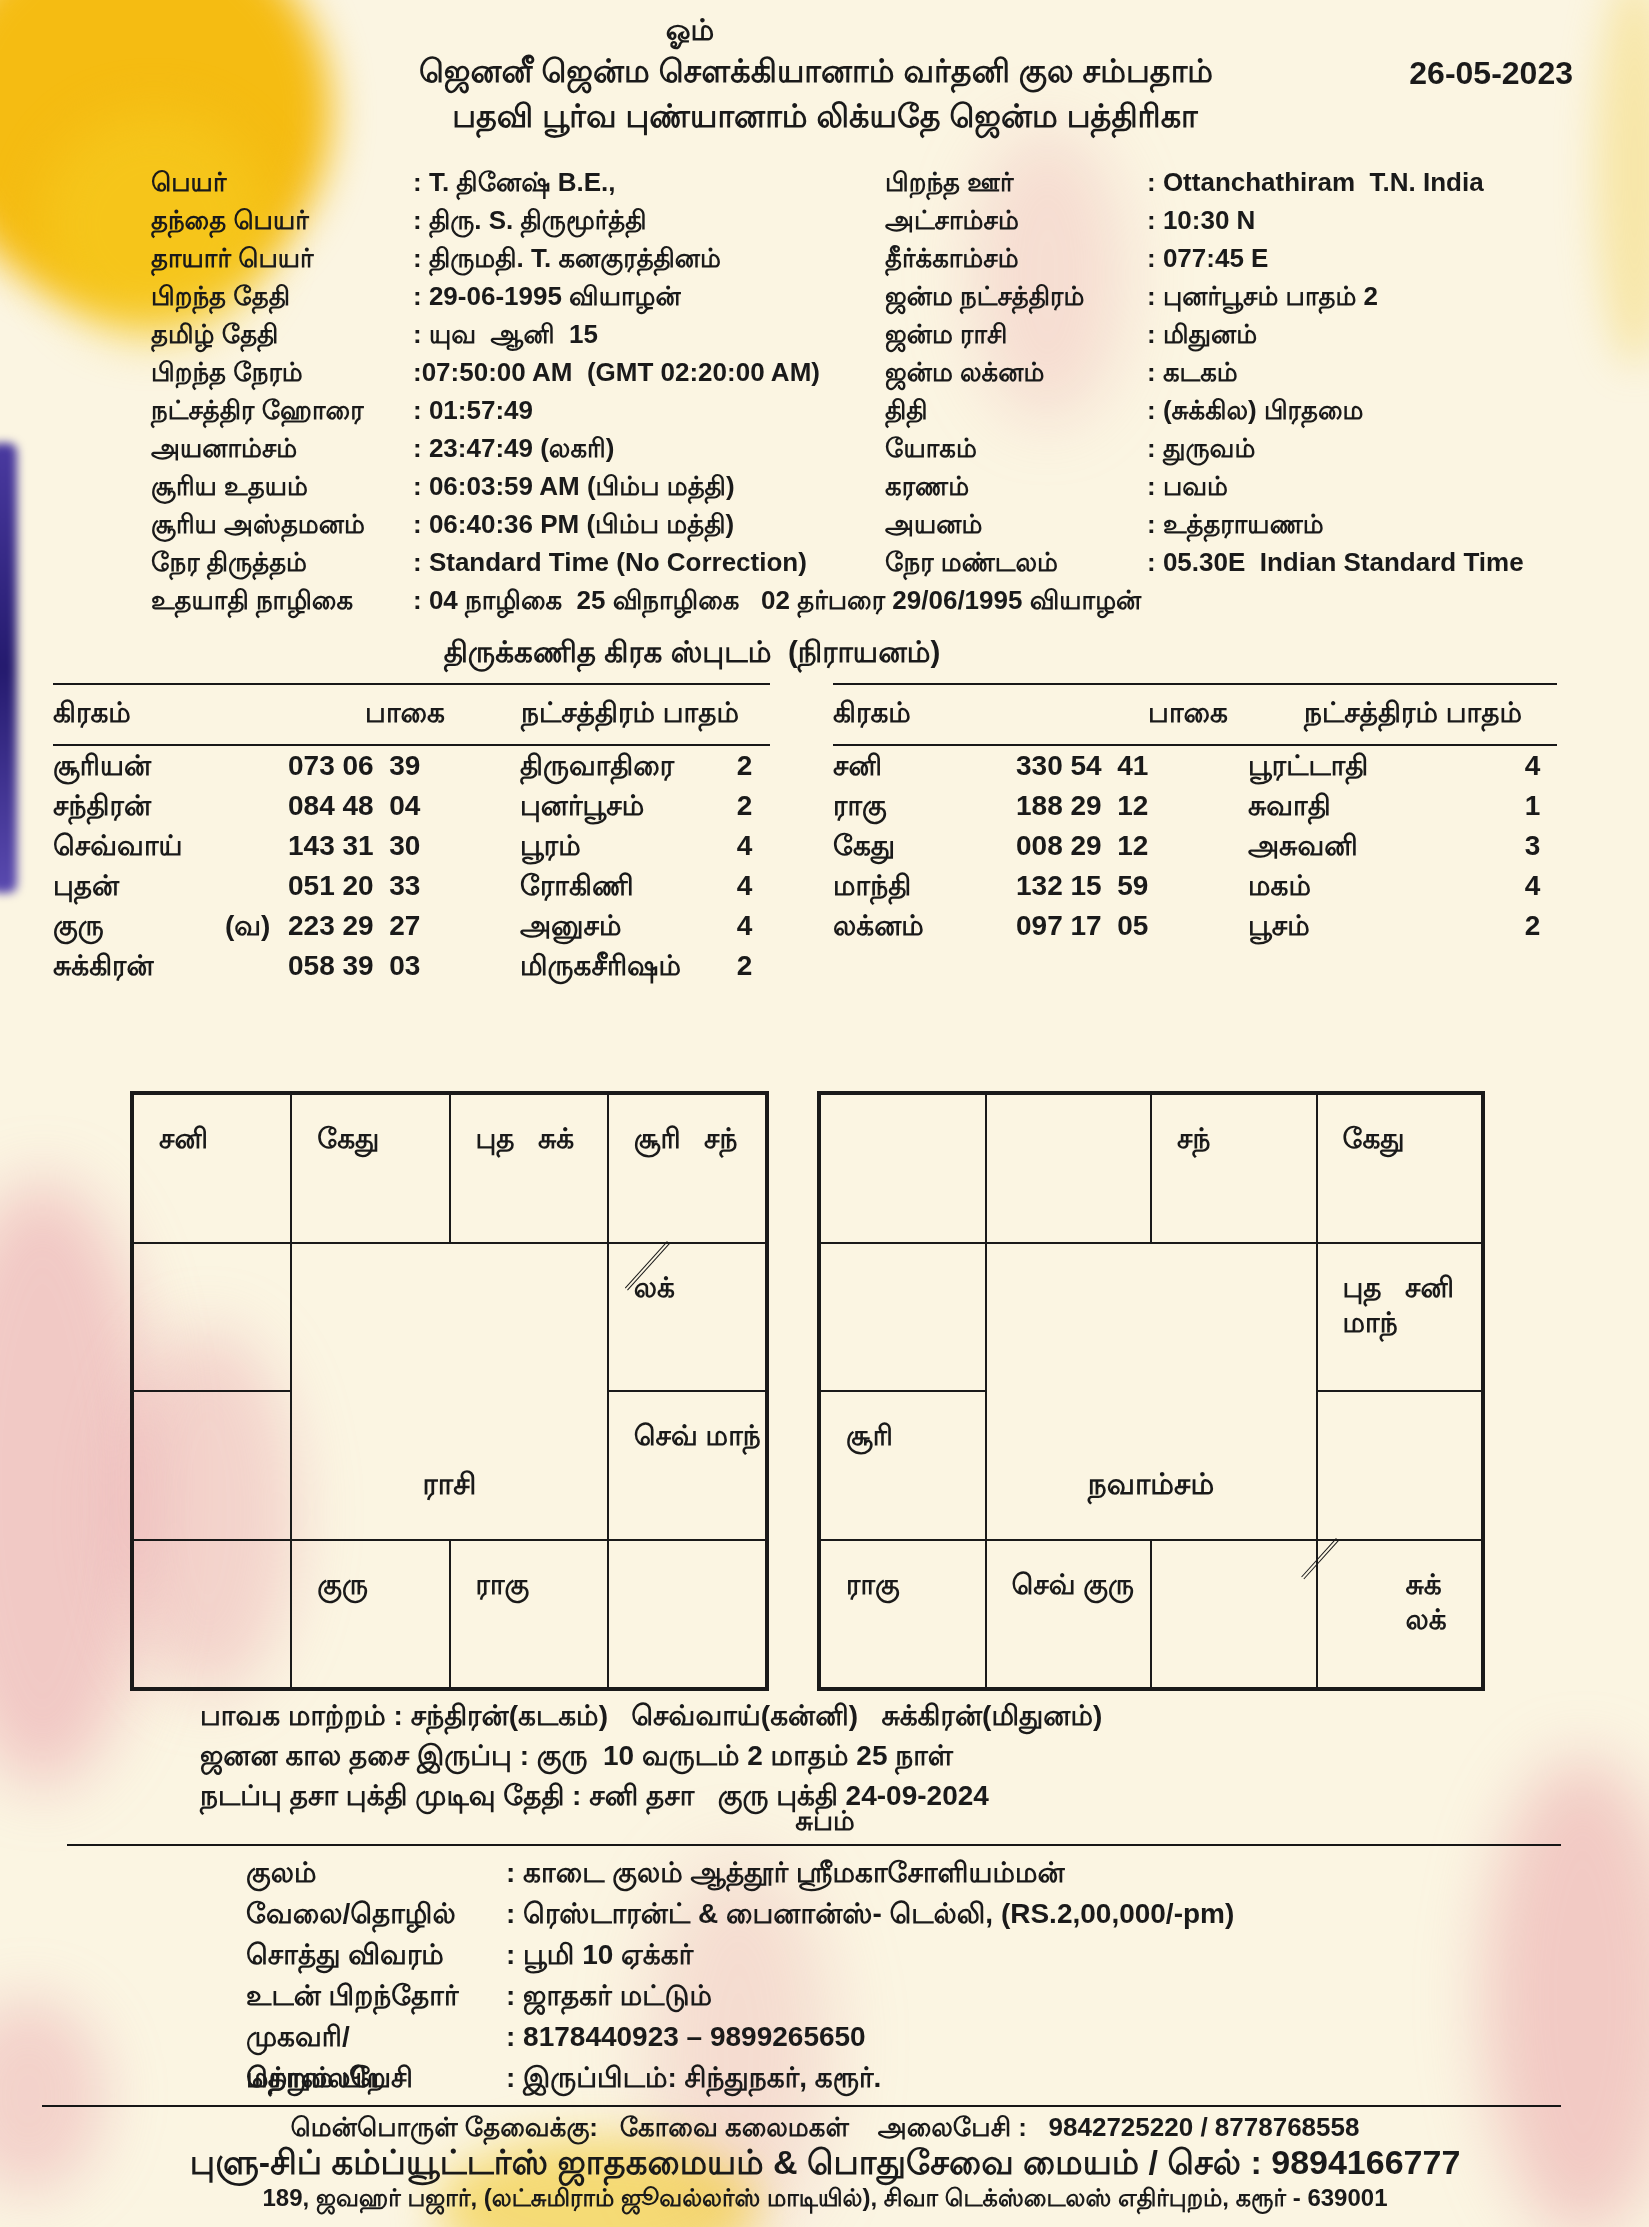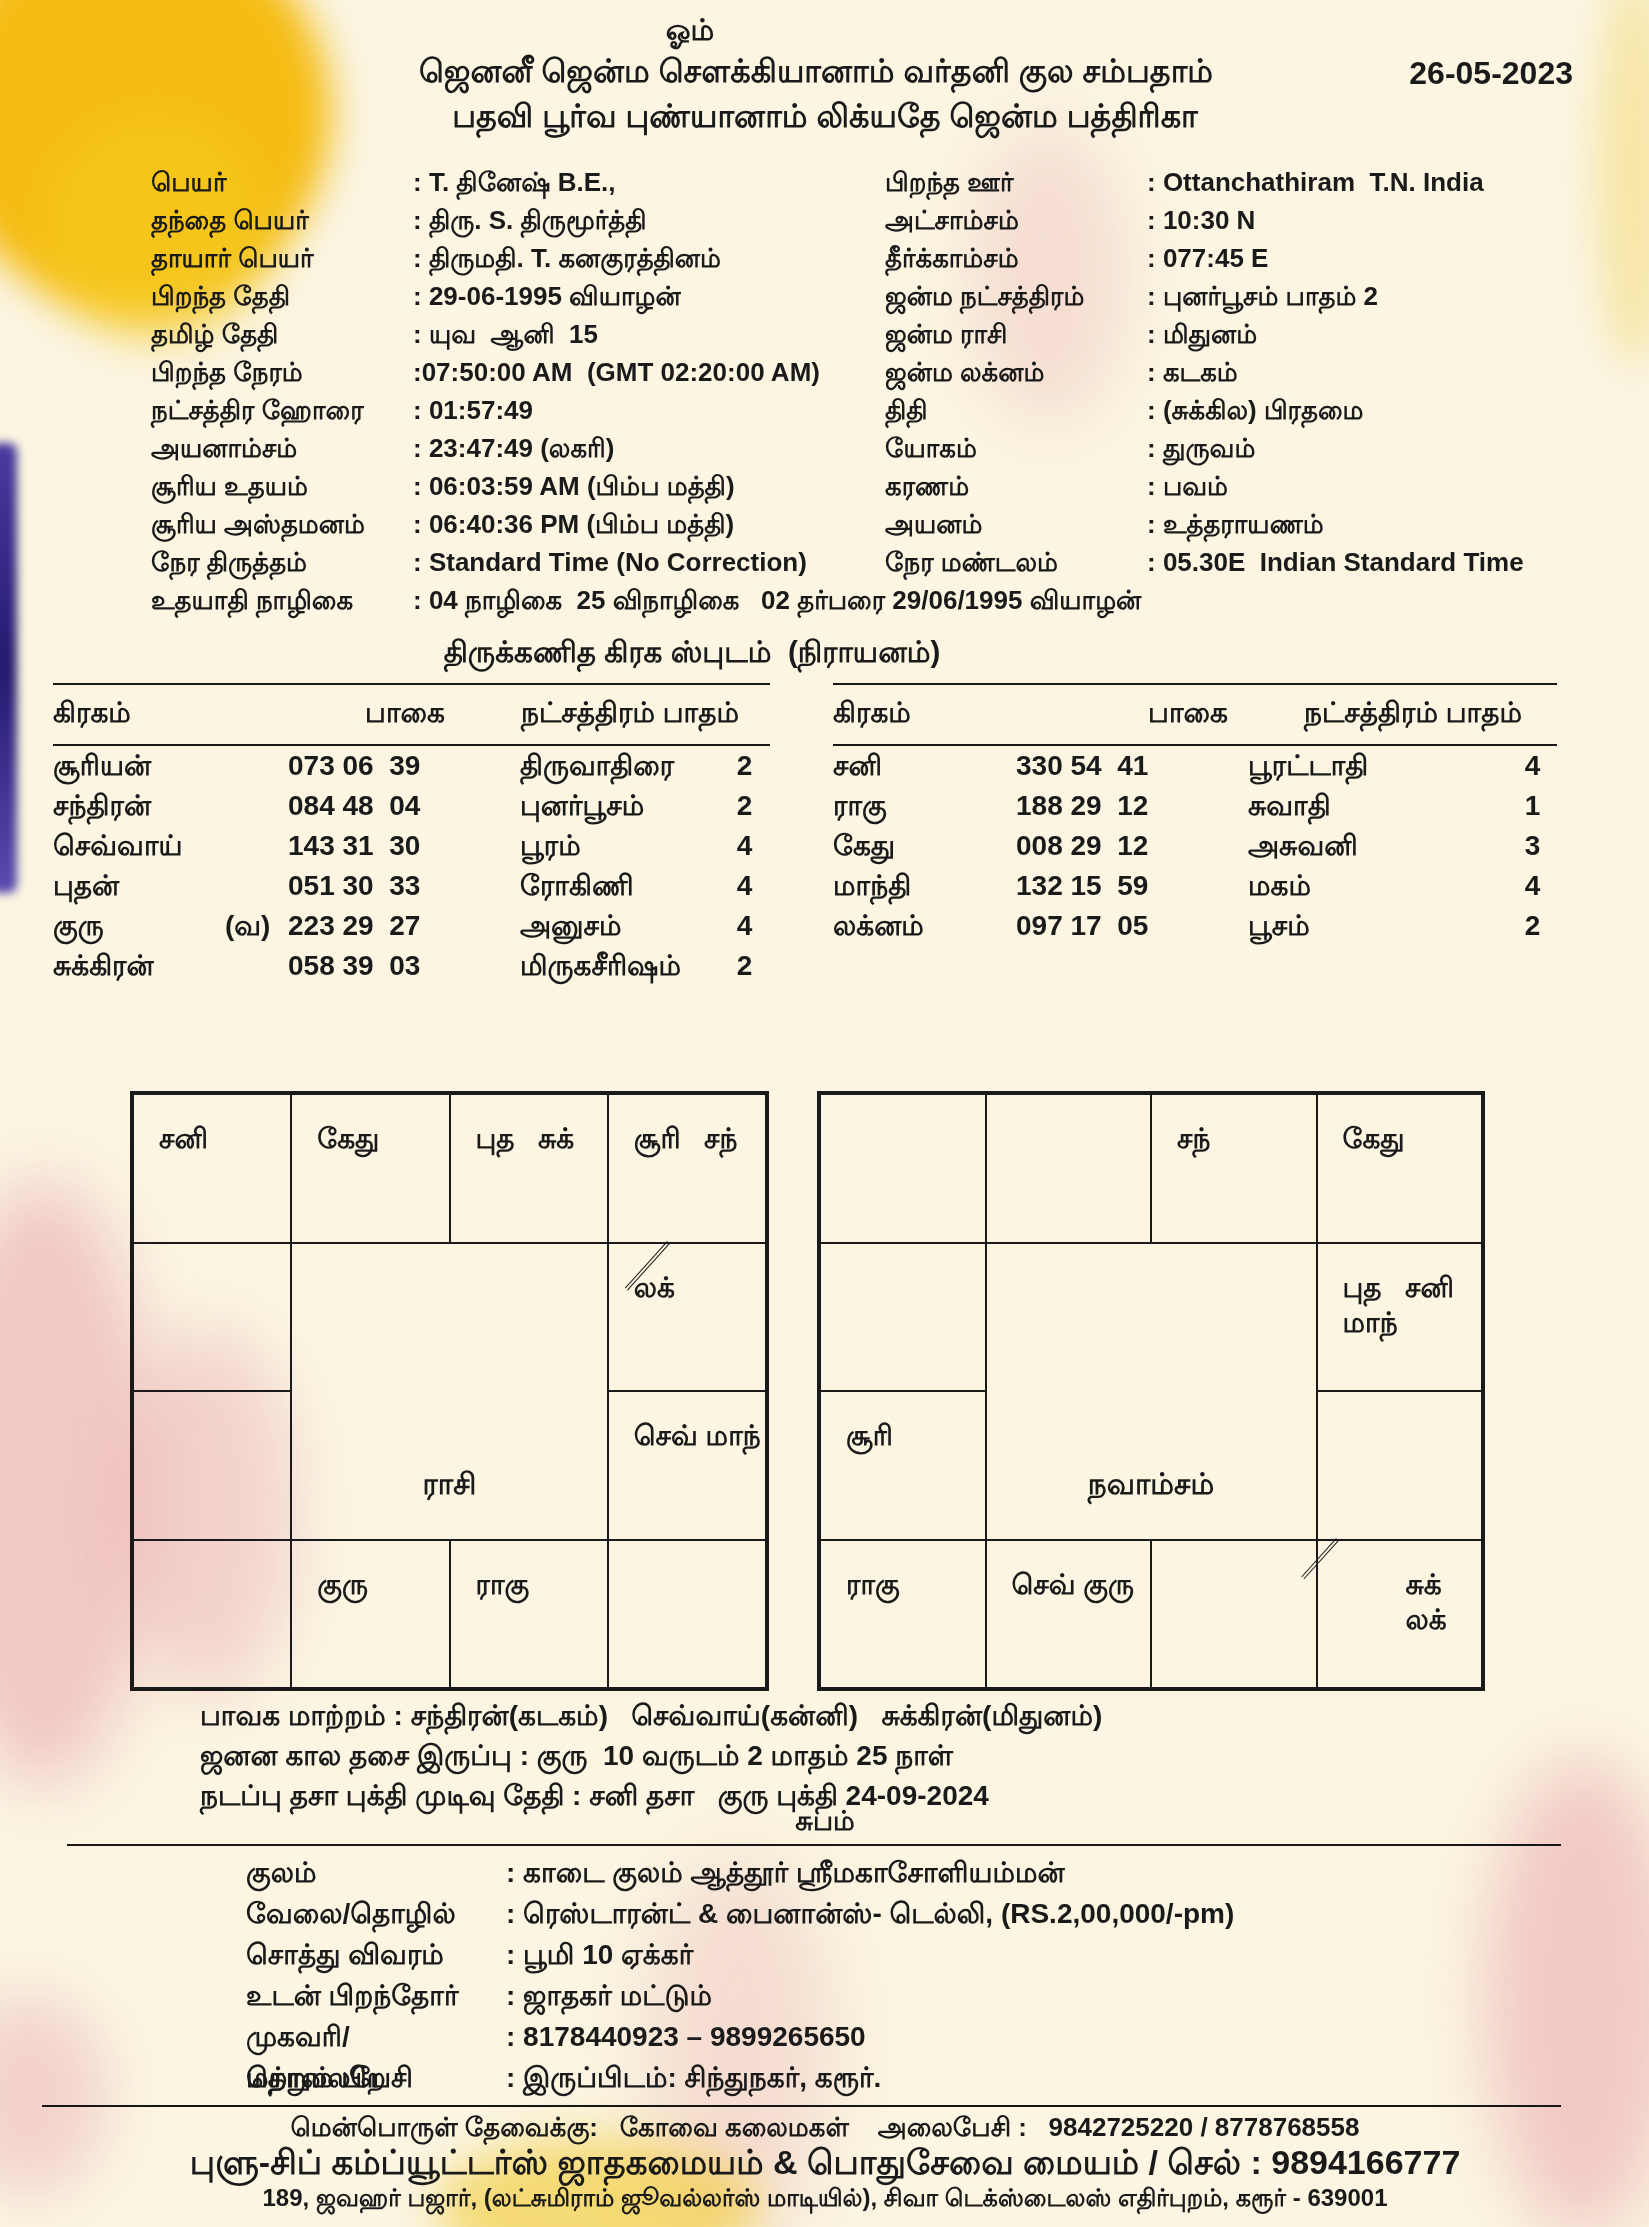--- a/index.html
+++ b/index.html
@@ -198,21 +198,21 @@
     <div class="sp-row">
       <span data-bind="sputam.left_rows.2.planet">செவ்வாய்</span>
       <span data-bind="sputam.left_rows.2.note"></span>
       <span data-bind="sputam.left_rows.2.degree">143 31  30</span>
       <span data-bind="sputam.left_rows.2.star">பூரம்</span>
       <span class="pad" data-bind="sputam.left_rows.2.padam">4</span>
     </div>
     <div class="sp-row">
       <span data-bind="sputam.left_rows.3.planet">புதன்</span>
       <span data-bind="sputam.left_rows.3.note"></span>
-      <span data-bind="sputam.left_rows.3.degree">051 30  33</span>
+      <span data-bind="sputam.left_rows.3.degree">051 20  33</span>
       <span data-bind="sputam.left_rows.3.star">ரோகிணி</span>
       <span class="pad" data-bind="sputam.left_rows.3.padam">4</span>
     </div>
     <div class="sp-row">
       <span data-bind="sputam.left_rows.4.planet">குரு</span>
       <span data-bind="sputam.left_rows.4.note">(வ)</span>
       <span data-bind="sputam.left_rows.4.degree">223 29  27</span>
       <span data-bind="sputam.left_rows.4.star">அனுசம்</span>
       <span class="pad" data-bind="sputam.left_rows.4.padam">4</span>
     </div>

